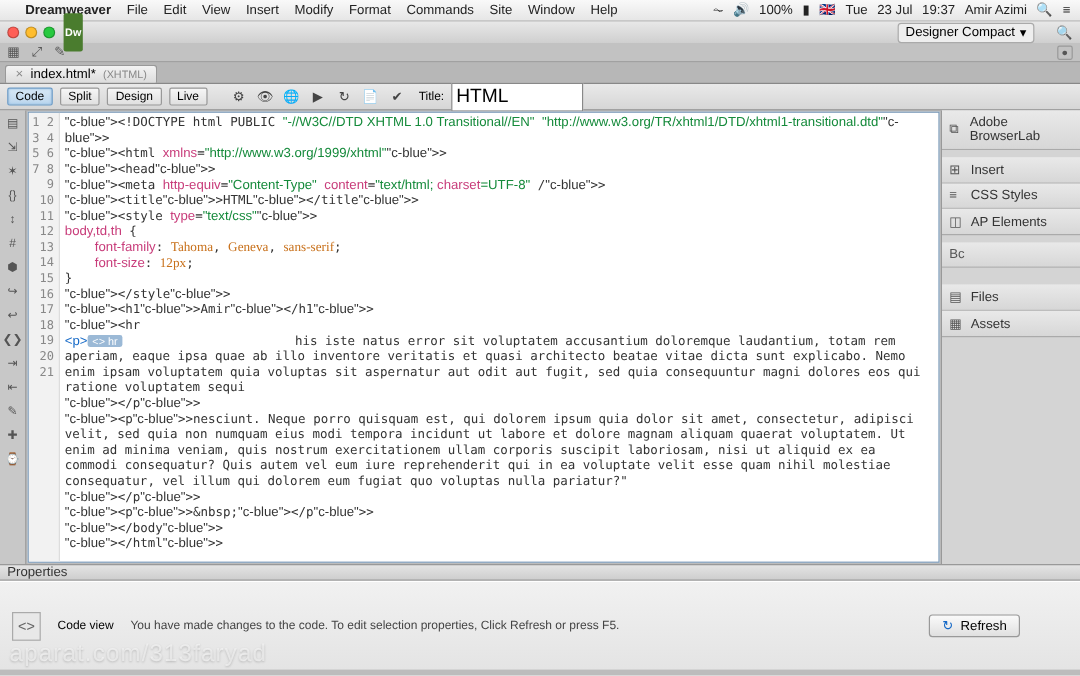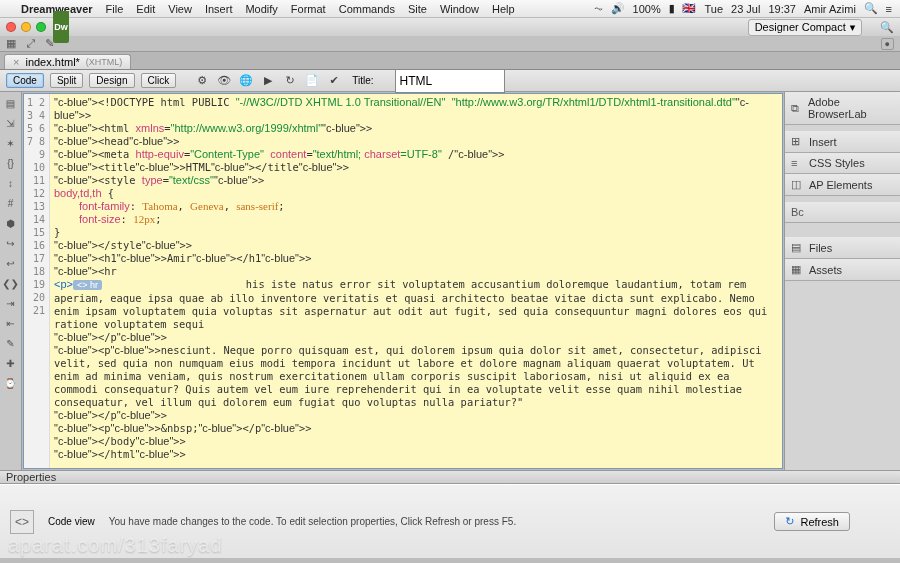--- a/index.html
+++ b/index.html
@@ -27,27 +27,27 @@
 .doc-tab { background:linear-gradient(#f3f3f3,#dcdcdc); border:1px solid #999; border-bottom:none; border-radius:3px 3px 0 0; padding:1px 8px; font-size:10px; display:flex; gap:6px; align-items:center; }
 .doc-tab .x{ cursor:pointer; color:#888; }
 
 
 .toolbar { height:22px; background:linear-gradient(#e9e9e9,#d6d6d6); border-bottom:1px solid #999; display:flex; align-items:center; padding:0 6px; gap:6px;}
 .view-btn { background:linear-gradient(#f6f6f6,#e0e0e0); border:1px solid #999; padding:1px 6px; font-size:10px; border-radius:2px; cursor:pointer;}
 .view-btn.active{ background:linear-gradient(#d8e8f5,#bcd6ee); border-color:#6a9bc8; box-shadow:inset 0 0 2px #7ab0de;}
 .toolbar .sep{ width:6px; }
 .tb-icon{ width:16px; height:16px; display:flex; align-items:center; justify-content:center; color:#444; cursor:pointer;}
 .title-label{font-size:10px; margin-left:4px;}
-.title-input{ border:1px solid #888; background:#fff; height:15px; width:110px; font-size:12px; padding:11px 3px;margin-left:16px;}
+.title-input{ border:1px solid #888; background:#fff; height:15px; width:110px; font-size:16px; padding:11px 3px;}
 
 
 .main { display:flex; height:378px; }
 .gutter-tools{ width:22px; background:#c8c8c8; border-right:1px solid #999; display:flex; flex-direction:column; align-items:center; padding-top:4px; gap:6px; color:#555;}
 .gutter-tools div{ width:14px; height:14px; display:flex; align-items:center; justify-content:center; cursor:pointer; font-size:10px;}
-.code-wrap{ flex:1; display:flex; flex-direction:column; background:#fef9c3; border:1px solid #7a99b8; margin:1px; position:relative;}
+.code-wrap{ flex:1; display:flex; flex-direction:column; background:#ffffff; border:1px solid #7a99b8; margin:1px; position:relative;}
 .code-scroll{ flex:1; display:flex; overflow:hidden; }
 .linenums{ width:26px; background:#f2f2f2; border-right:1px solid #ddd; text-align:right; padding:2px 4px 0 0; color:#888; font-family:Monaco,Consolas,monospace; font-size:10px; line-height:13px;}
 .code{ flex:1; padding:2px 4px; font-family:Monaco,Consolas,monospace; font-size:10.4px; line-height:13px; white-space:pre-wrap; word-wrap:break-word; color:#333; overflow:auto;}
 .c-blue{color:#1569c7;} .c-green{color:#158a3b;} .c-pink{color:#c83c7a;} .c-orange{color:#c8701a;font-family:Liberation Serif, serif;}
 .code .hint{ position:relative; background:#9bb9d6; color:#fff; padding:0 4px; border-radius:2px; font-size:9px; }
 .scroll-h{ height:14px; background:#e5e5e5; border-top:1px solid #bbb; display:flex; align-items:center; justify-content:flex-end; padding:0 6px; font-size:9px; color:#555; gap:12px;}
 
 
 .panels{ width:116px; background:#d4d4d4; border-left:1px solid #999; display:flex; flex-direction:column; }
 .panel{ border-bottom:1px solid #aaa; }
@@ -124,21 +124,21 @@
       <span class="x">×</span>
       <span>index.html*</span>
       <span style="color:#888;font-size:9px;">(XHTML)</span>
     </div>
   </div>
 
   <div class="toolbar">
     <div class="view-btn active">Code</div>
     <div class="view-btn">Split</div>
     <div class="view-btn">Design</div>
-    <div class="view-btn">Click</div>
+    <div class="view-btn">Live</div>
     <div class="sep"></div>
     <div class="tb-icon">⚙</div>
     <div class="tb-icon">👁</div>
     <div class="tb-icon">🌐</div>
     <div class="tb-icon">▶</div>
     <div class="tb-icon">↻</div>
     <div class="tb-icon">📄</div>
     <div class="tb-icon">✔</div>
     <span class="title-label">Title:</span>
     <input class="title-input" value="HTML" style="">

